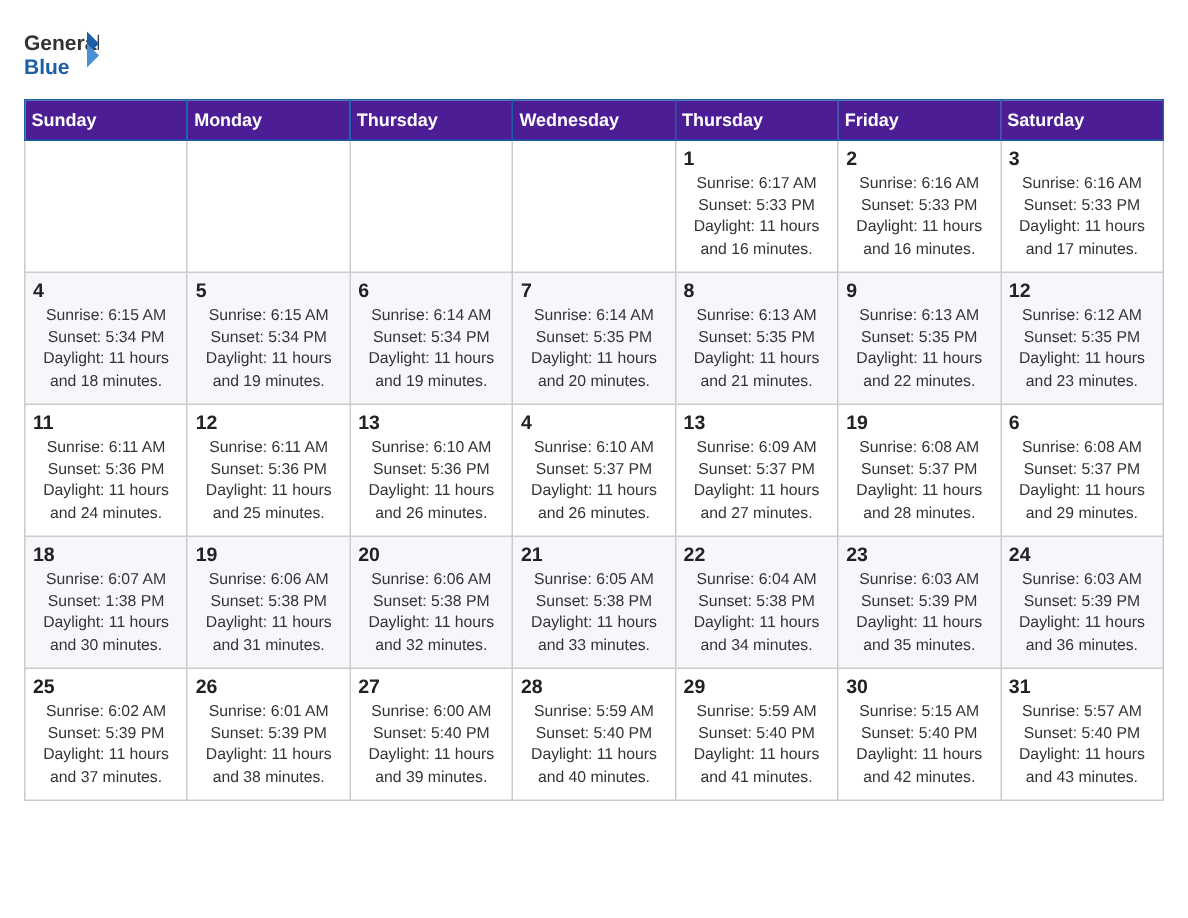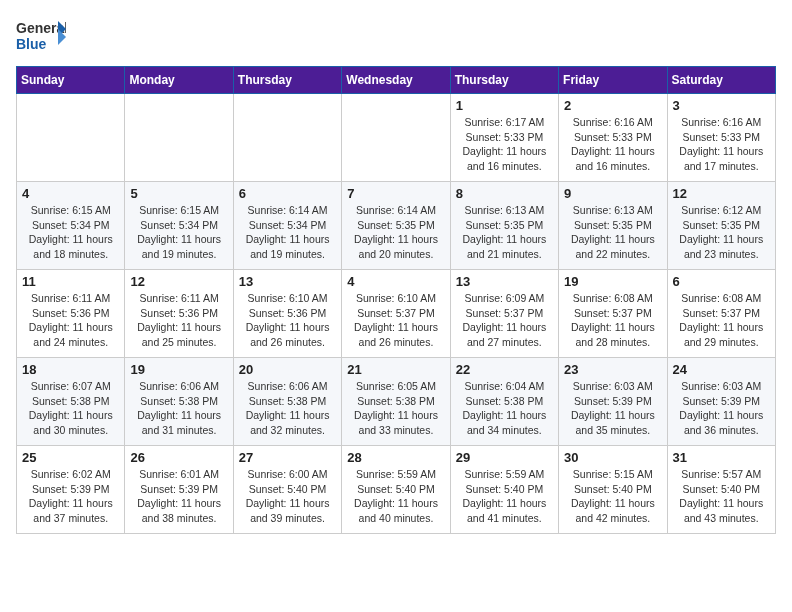--- a/index.html
+++ b/index.html
@@ -216,21 +216,21 @@
           <span class="day-number">6</span>
           <div class="day-info">Sunrise: 6:08 AM
 Sunset: 5:37 PM
 Daylight: 11 hours and 29 minutes.</div>
         </td>
       </tr>
       <tr>
         <td>
           <span class="day-number">18</span>
           <div class="day-info">Sunrise: 6:07 AM
-Sunset: 5:38 PM
+Sunset: 1:38 PM
 Daylight: 11 hours and 30 minutes.</div>
         </td>
         <td>
           <span class="day-number">19</span>
           <div class="day-info">Sunrise: 6:06 AM
 Sunset: 5:38 PM
 Daylight: 11 hours and 31 minutes.</div>
         </td>
         <td>
           <span class="day-number">20</span>

